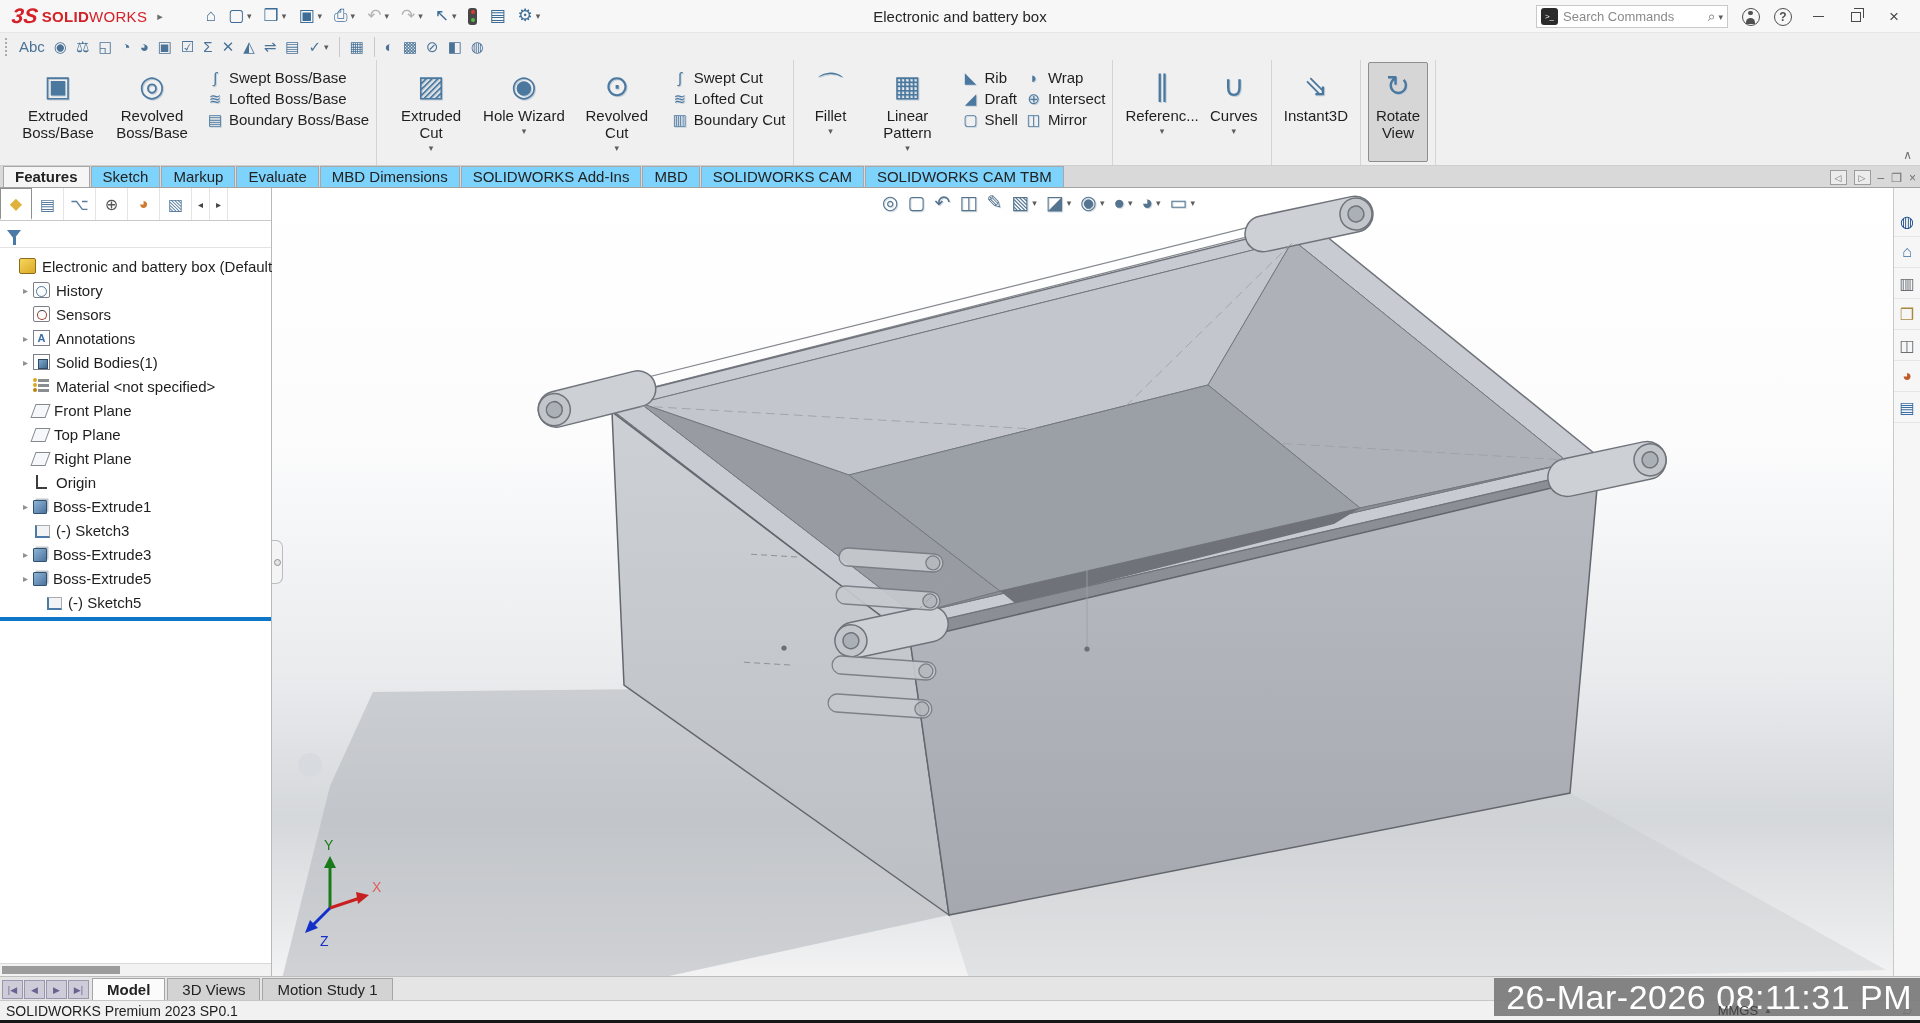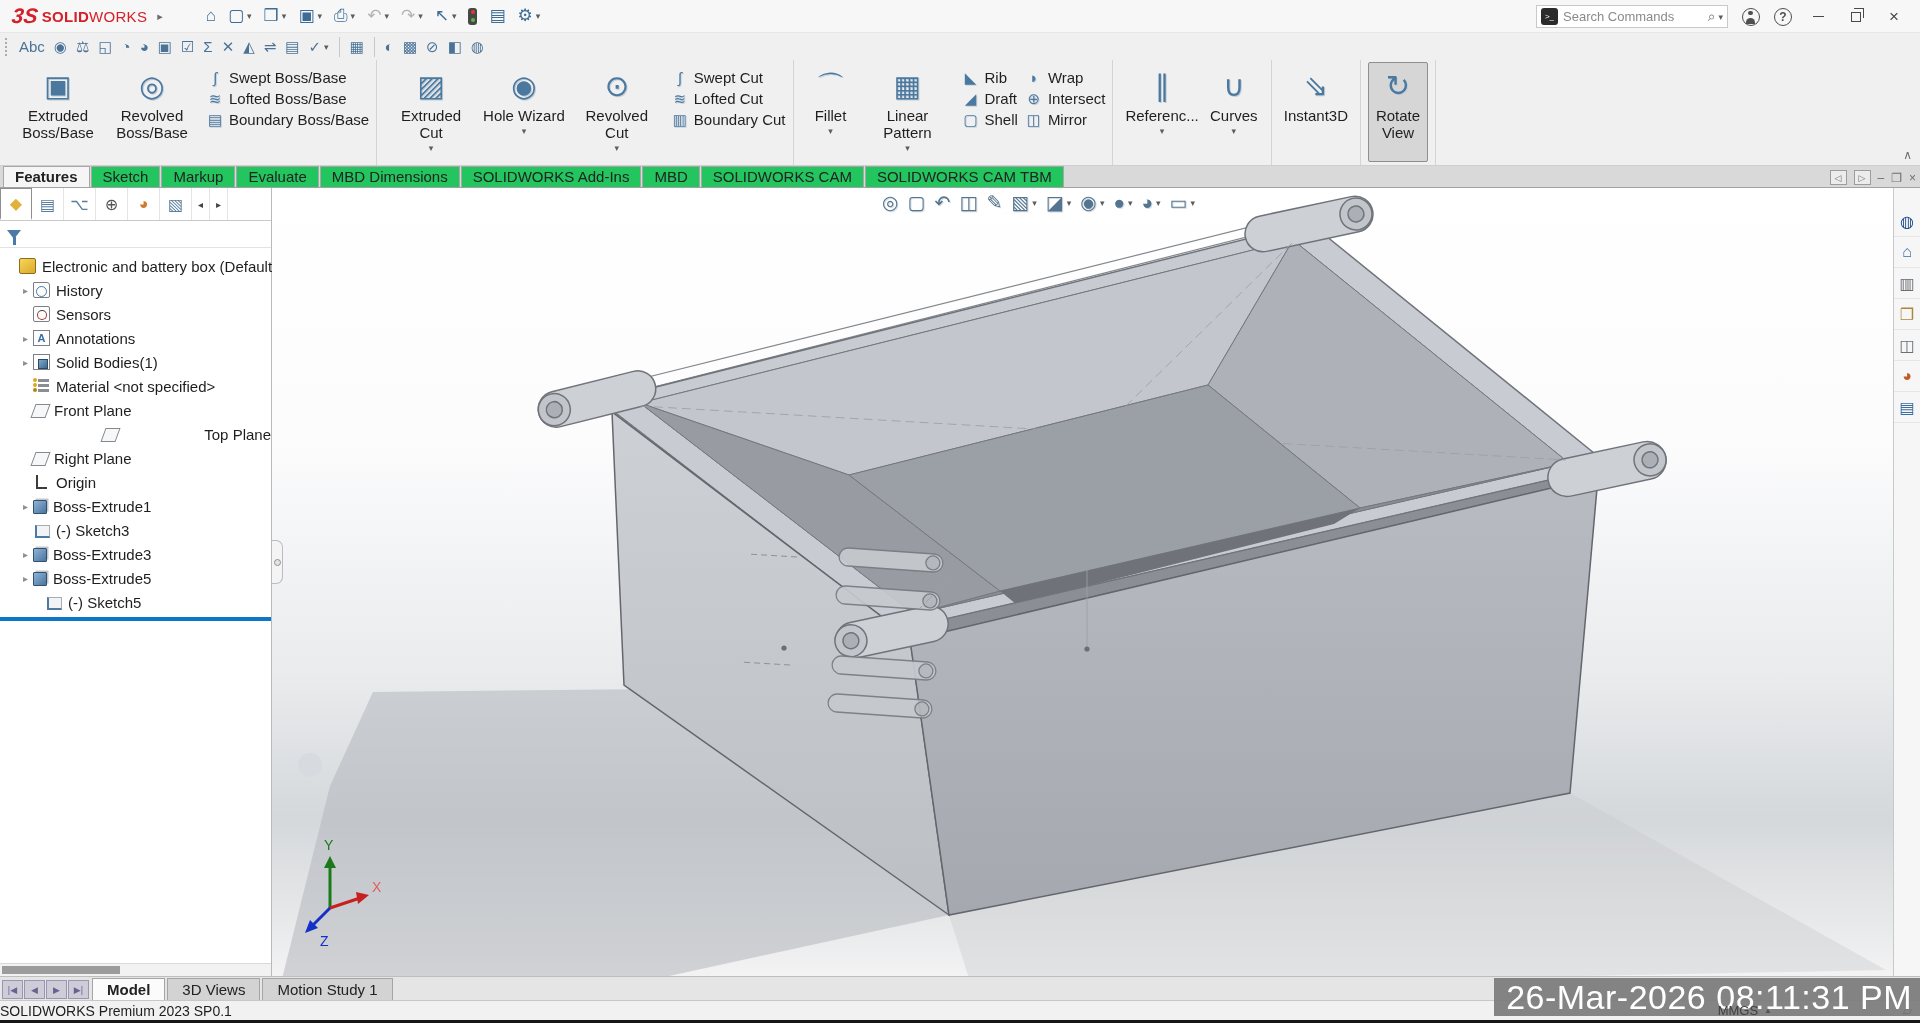--- a/index.html
+++ b/index.html
@@ -54,21 +54,21 @@
   .rlabel { font-size:15px; line-height:17px; text-align:center; color:#1f1f20; }
   .rlarge .caret { margin:2px 0 0; }
   .rstack { display:flex; flex-direction:column; padding-top:5px; margin-left:6px; }
   .rsmall { display:flex; align-items:center; height:21px; white-space:nowrap; }
   .rsmall-icon { font-size:15px; color:#4a789f; width:20px; text-align:center; margin-right:4px; text-shadow:1px 1px 0 #c9d3da; }
   .rsmall-label { font-size:15px; color:#1f1f20; }
   #ribbon-collapse { position:absolute; right:8px; bottom:3px; font-size:12px; color:#6f6f70; }
 
   
   #cmdtabs { height:22px; background:#d9d9da; display:flex; align-items:center; padding-left:3px; border-bottom:1px solid #a2a2a3; position:relative; }
-  .ctab { height:21px; line-height:19px; padding:0 11px; font-size:15px; background:#22c55e; border:1px solid #a7a7a8; border-bottom:none; margin-right:1px; color:#222; }
+  .ctab { height:21px; line-height:19px; padding:0 11px; font-size:15px; background:#7dd3fc; border:1px solid #a7a7a8; border-bottom:none; margin-right:1px; color:#222; }
   .ctab.active { background:#f5f5f6; font-weight:bold; }
   #doc-controls { position:absolute; right:4px; bottom:2px; display:flex; align-items:center; gap:7px; }
   .doc-btn { color:#6f6f70; font-size:12px; display:flex; align-items:center; justify-content:center; }
   .doc-btn.boxed { width:17px; height:15px; border:1px solid #9d9d9e; font-size:9px; background:#ececec; }
 
   
   #main { height:788px; display:flex; position:relative; }
 
   
   #treepanel { width:272px; flex:none; background:#ffffff; border-right:1px solid #b9b9ba; position:relative; }
@@ -118,21 +118,21 @@
   #taskpane { position:absolute; right:0; top:0; bottom:0; width:27px; background:#f6f6f7; border-left:1px solid #c9c9ca; z-index:15; padding-top:18px; }
   .tp-btn { height:31px; display:flex; align-items:center; justify-content:center; border-bottom:1px solid #e6e6e7; font-size:16px; }
 
   
   #sheetbar { height:24px; background:#e5e5e6; border-top:1px solid #bebebf; display:flex; align-items:flex-end; padding-left:2px; position:relative; }
   .nav { width:21px; height:19px; background:#cfccda; border:1px solid #9b96ad; color:#6a628e; font-size:9px; display:flex; align-items:center; justify-content:center; margin-right:1px; margin-bottom:1px; }
   .stab { height:22px; padding:0 14px; font-size:15px; display:flex; align-items:center; background:#d3d3d4; border:1px solid #a5a5a6; border-bottom:none; margin-left:2px; color:#222; }
   .stab.active { background:#fbfbfc; font-weight:bold; }
 
   
-  #statusbar { height:20px; background:#f1f1f2; border-top:1px solid #c7c7c8; display:flex; align-items:center; padding-left:0; font-size:14px; color:#1e1e1f; position:relative; }
+  #statusbar { height:20px; background:#f1f1f2; border-top:1px solid #c7c7c8; display:flex; align-items:center; padding-left:6px; font-size:14px; color:#1e1e1f; position:relative; }
   #units { position:absolute; right:148px; display:flex; align-items:center; gap:6px; z-index:60; color:#3f3f40; font-size:13px; }
   #units .u-caret { font-size:8px; color:#555; }
   #sheet-corner-icon { position:absolute; right:8px; z-index:60; color:#6f6f70; font-size:12px; }
   #bottomedge { position:absolute; left:0; right:0; bottom:0; height:3px; background:#161616; z-index:70; }
 
   
   #timestamp { position:absolute; right:0; bottom:7px; height:38px; background:rgba(124,124,124,.93); color:#ffffff; font-size:34px; display:flex; align-items:center; padding:0 8px 0 12px; z-index:50; letter-spacing:.5px; white-space:nowrap; }
 </style>
 </head>
 <body>
@@ -180,20 +180,21 @@
         <span class="traffic-icon"></span>
       </div>
       <div class="qa-btn">
         <span class="qa-glyph">▤</span>
       </div>
       <div class="qa-btn">
         <span class="qa-glyph">⚙</span>
         <span class="caret">▾</span>
       </div>
     </div>
+  <div id="window-title">Electronic and battery box</div>
   <div id="titlebar-right">
     <div id="searchbox">
       <span id="search-terminal">&gt;_</span>
       <input id="search-input" placeholder="Search Commands" style="">
       <span id="search-mag">⌕</span>
       <span class="caret">▾</span>
     </div>
     <span class="icon-user"></span>
     <span class="icon-help">?</span>
     <span class="win-btn">
@@ -478,21 +479,21 @@
         <div class="trow" style="padding-left: 18px;">
           <span class="arrow"></span>
           <span class="ti ti-material"></span>
           <span class="tlabel">Material &lt;not specified&gt;</span>
         </div>
         <div class="trow" style="padding-left: 18px;">
           <span class="arrow"></span>
           <span class="ti ti-plane"></span>
           <span class="tlabel">Front Plane</span>
         </div>
-        <div class="trow" style="padding-left: 8px; justify-content: space-between;">
+        <div class="trow" style="padding-left: 18px;">
           <span class="arrow"></span>
           <span class="ti ti-plane"></span>
           <span class="tlabel">Top Plane</span>
         </div>
         <div class="trow" style="padding-left: 18px;">
           <span class="arrow"></span>
           <span class="ti ti-plane"></span>
           <span class="tlabel">Right Plane</span>
         </div>
         <div class="trow" style="padding-left: 18px;">

